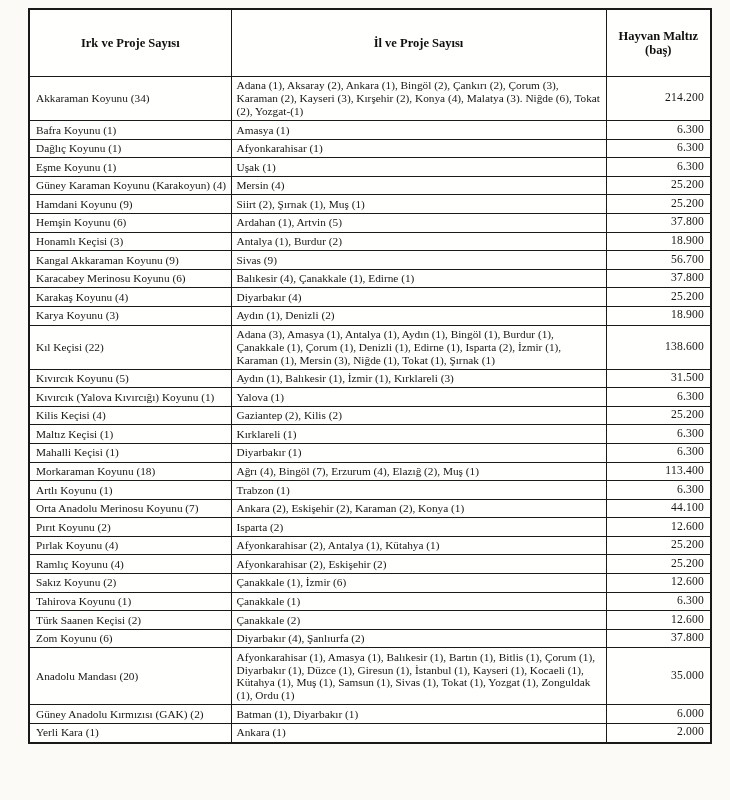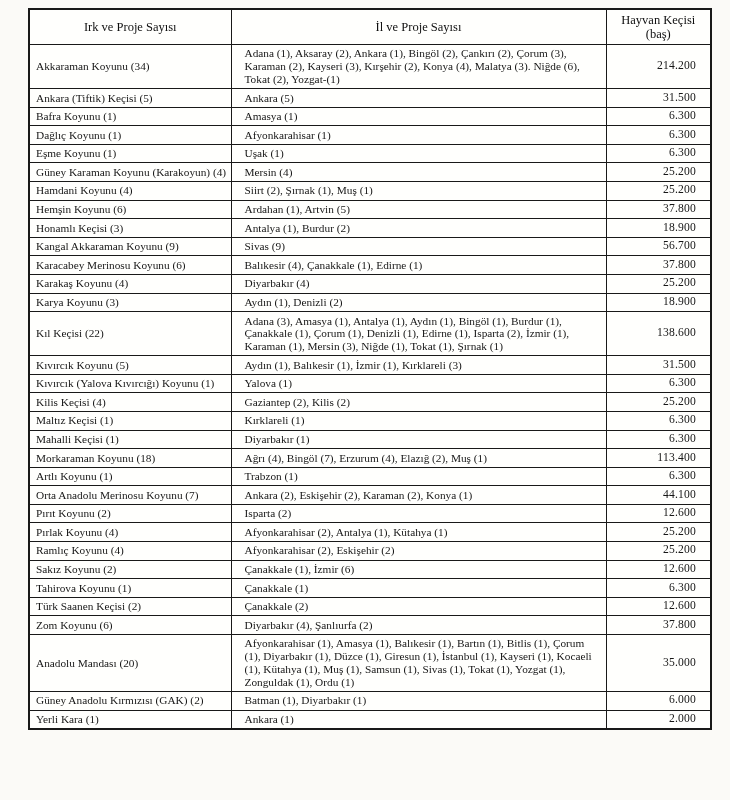--- a/index.html
+++ b/index.html
@@ -29,77 +29,72 @@
   table.doc-table, table.doc-table th, table.doc-table td {
     border: 1.6px solid #1b1b1b;
   }
   table.doc-table {
     border-width: 2px;
   }
   col.col-breed { width: 202px; }
   col.col-prov  { width: 375px; }
   col.col-count { width: 105px; }
   th {
-    font-weight: normal;
+    font-weight: bold;
     font-size: 12.5px;
     line-height: 14px;
     text-align: center;
     vertical-align: middle;
-    padding: 3px 2px;
+    padding: 19px 2px;
     white-space: pre-line;
     color: #111;
   }
   td {
     font-size: 11.3px;
     line-height: 12.8px;
     vertical-align: middle;
     padding: 2.4px 4px;
     color: #181818;
     word-wrap: break-word;
   }
   td.c-breed { padding-left: 6px; margin-left: 24px; }
-  td.c-prov  { padding-left: 13px; }
+  td.c-prov  { padding-left: 5px; }
   td.c-count {
     text-align: right;
-    padding-right: 14px;
+    padding-right: 6px;
     font-size: 11.6px;
     letter-spacing: 0.2px;
   }
 </style>
 </head>
 <body>
 
 <div class="page">
   <table class="doc-table">
     <colgroup>
       <col class="col-breed">
       <col class="col-prov">
       <col class="col-count">
     </colgroup>
     <thead>
       <tr>
         <th>Irk ve Proje Sayısı</th>
         <th>İl ve Proje Sayısı</th>
-        <th>Hayvan Keçisi
+        <th>Hayvan Maltız
 (baş)</th>
       </tr>
     </thead>
     <tbody id="tbody">
   <tr>
     <td class="c-breed">Akkaraman Koyunu (34)</td>
     <td class="c-prov">Adana (1), Aksaray (2), Ankara (1), Bingöl (2), Çankırı (2), Çorum (3), Karaman (2), Kayseri (3), Kırşehir (2), Konya (4), Malatya (3). Niğde (6), Tokat (2), Yozgat-(1)</td>
     <td class="c-count">214.200</td>
   </tr>
 
 
-  <tr>
-    <td class="c-breed">Ankara (Tiftik) Keçisi (5)</td>
-    <td class="c-prov">Ankara (5)</td>
-    <td class="c-count">31.500</td>
-  </tr>
 
   <tr>
     <td class="c-breed">Bafra Koyunu (1)</td>
     <td class="c-prov">Amasya (1)</td>
     <td class="c-count">6.300</td>
   </tr>
 
   <tr>
     <td class="c-breed">Dağlıç Koyunu (1)</td>
     <td class="c-prov">Afyonkarahisar (1)</td>
@@ -112,21 +107,21 @@
     <td class="c-count">6.300</td>
   </tr>
 
   <tr>
     <td class="c-breed">Güney Karaman Koyunu (Karakoyun) (4)</td>
     <td class="c-prov">Mersin (4)</td>
     <td class="c-count">25.200</td>
   </tr>
 
   <tr>
-    <td class="c-breed">Hamdani Koyunu (4)</td>
+    <td class="c-breed">Hamdani Koyunu (9)</td>
     <td class="c-prov">Siirt (2), Şırnak (1), Muş (1)</td>
     <td class="c-count">25.200</td>
   </tr>
 
   <tr>
     <td class="c-breed">Hemşin Koyunu (6)</td>
     <td class="c-prov">Ardahan (1), Artvin (5)</td>
     <td class="c-count">37.800</td>
   </tr>
 

